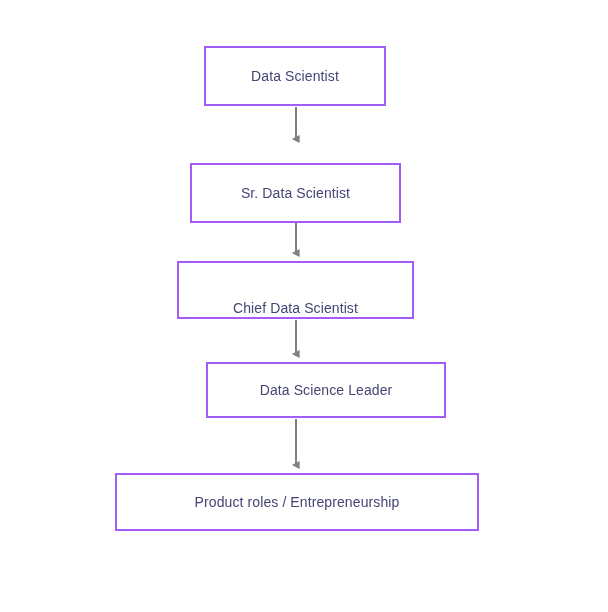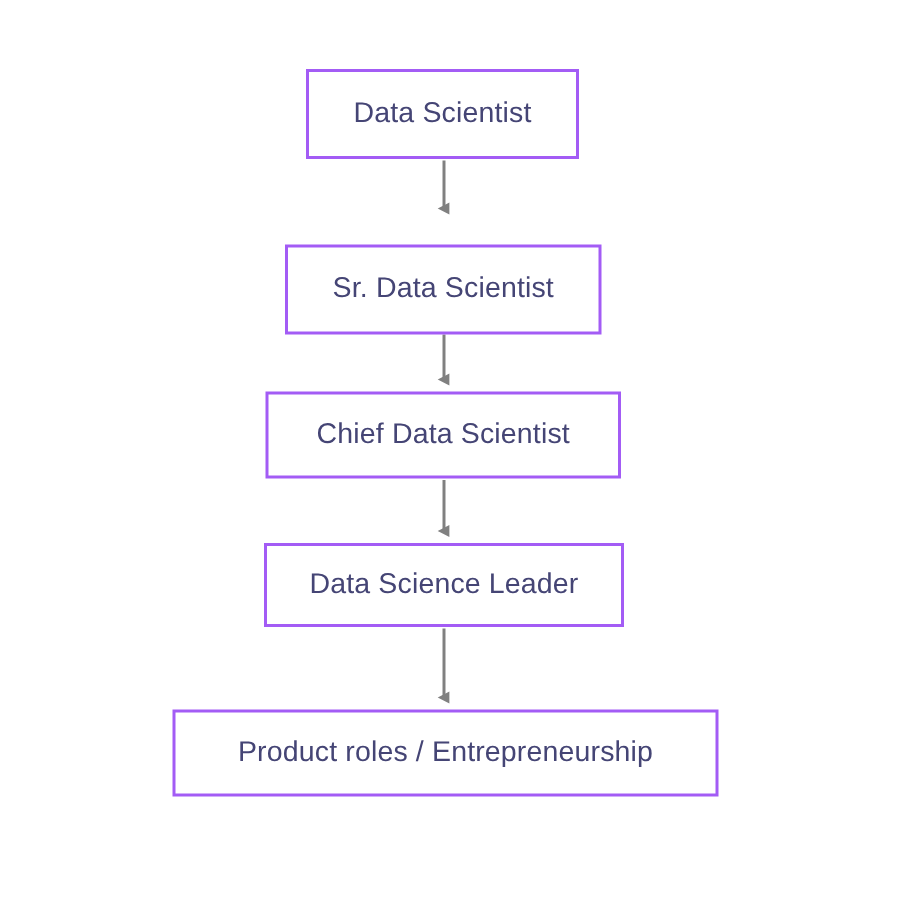--- a/index.html
+++ b/index.html
@@ -28,31 +28,31 @@
     background: #ffffff;
     border: 2.5px solid var(--node-border, #a35cf5);
     display: flex;
     align-items: center;
     justify-content: center;
     text-align: center;
   }
 
   .flow-node-label {
     color: var(--node-text, #454575);
-    font-size: 19px;
+    font-size: 14px;
     font-weight: 400;
     line-height: 1.2;
     letter-spacing: 0.1px;
     white-space: nowrap;
   }
 
   
   .node-1 { left: 204px; top: 46px;  width: 182px; height: 60px; }
   .node-2 { left: 190px; top: 163px; width: 211px; height: 60px; }
-  .node-3 { left: 177px; top: 261px; width: 237px; height: 58px; }
+  .node-3 { left: 177px; top: 261px; width: 237px; height: 58px; align-items: flex-end; }
   .node-4 { left: 176px; top: 362px; width: 240px; height: 56px; }
   .node-5 { left: 115px; top: 473px; width: 364px; height: 58px; }
 
   .flow-connector {
     position: absolute;
     left: 0;
     top: 0;
     width: 608px;
     height: 612px;
     pointer-events: none;
@@ -84,21 +84,21 @@
   </div>
 
   <div class="flow-node node-2" style="background: rgb(255, 255, 255);">
     <span class="flow-node-label">Sr. Data Scientist</span>
   </div>
 
   <div class="flow-node node-3" style="background: rgb(255, 255, 255);">
     <span class="flow-node-label">Chief Data Scientist</span>
   </div>
 
-  <div class="flow-node node-4" style="background: rgb(255, 255, 255);">
+  <div class="flow-node node-4" style="background: rgb(255, 255, 255); margin-left: 30px;">
     <span class="flow-node-label">Data Science Leader</span>
   </div>
 
   <div class="flow-node node-5" style="background: rgb(255, 255, 255);">
     <span class="flow-node-label">Product roles / Entrepreneurship</span>
   </div>
 
 </div>
 
 </body></html>

